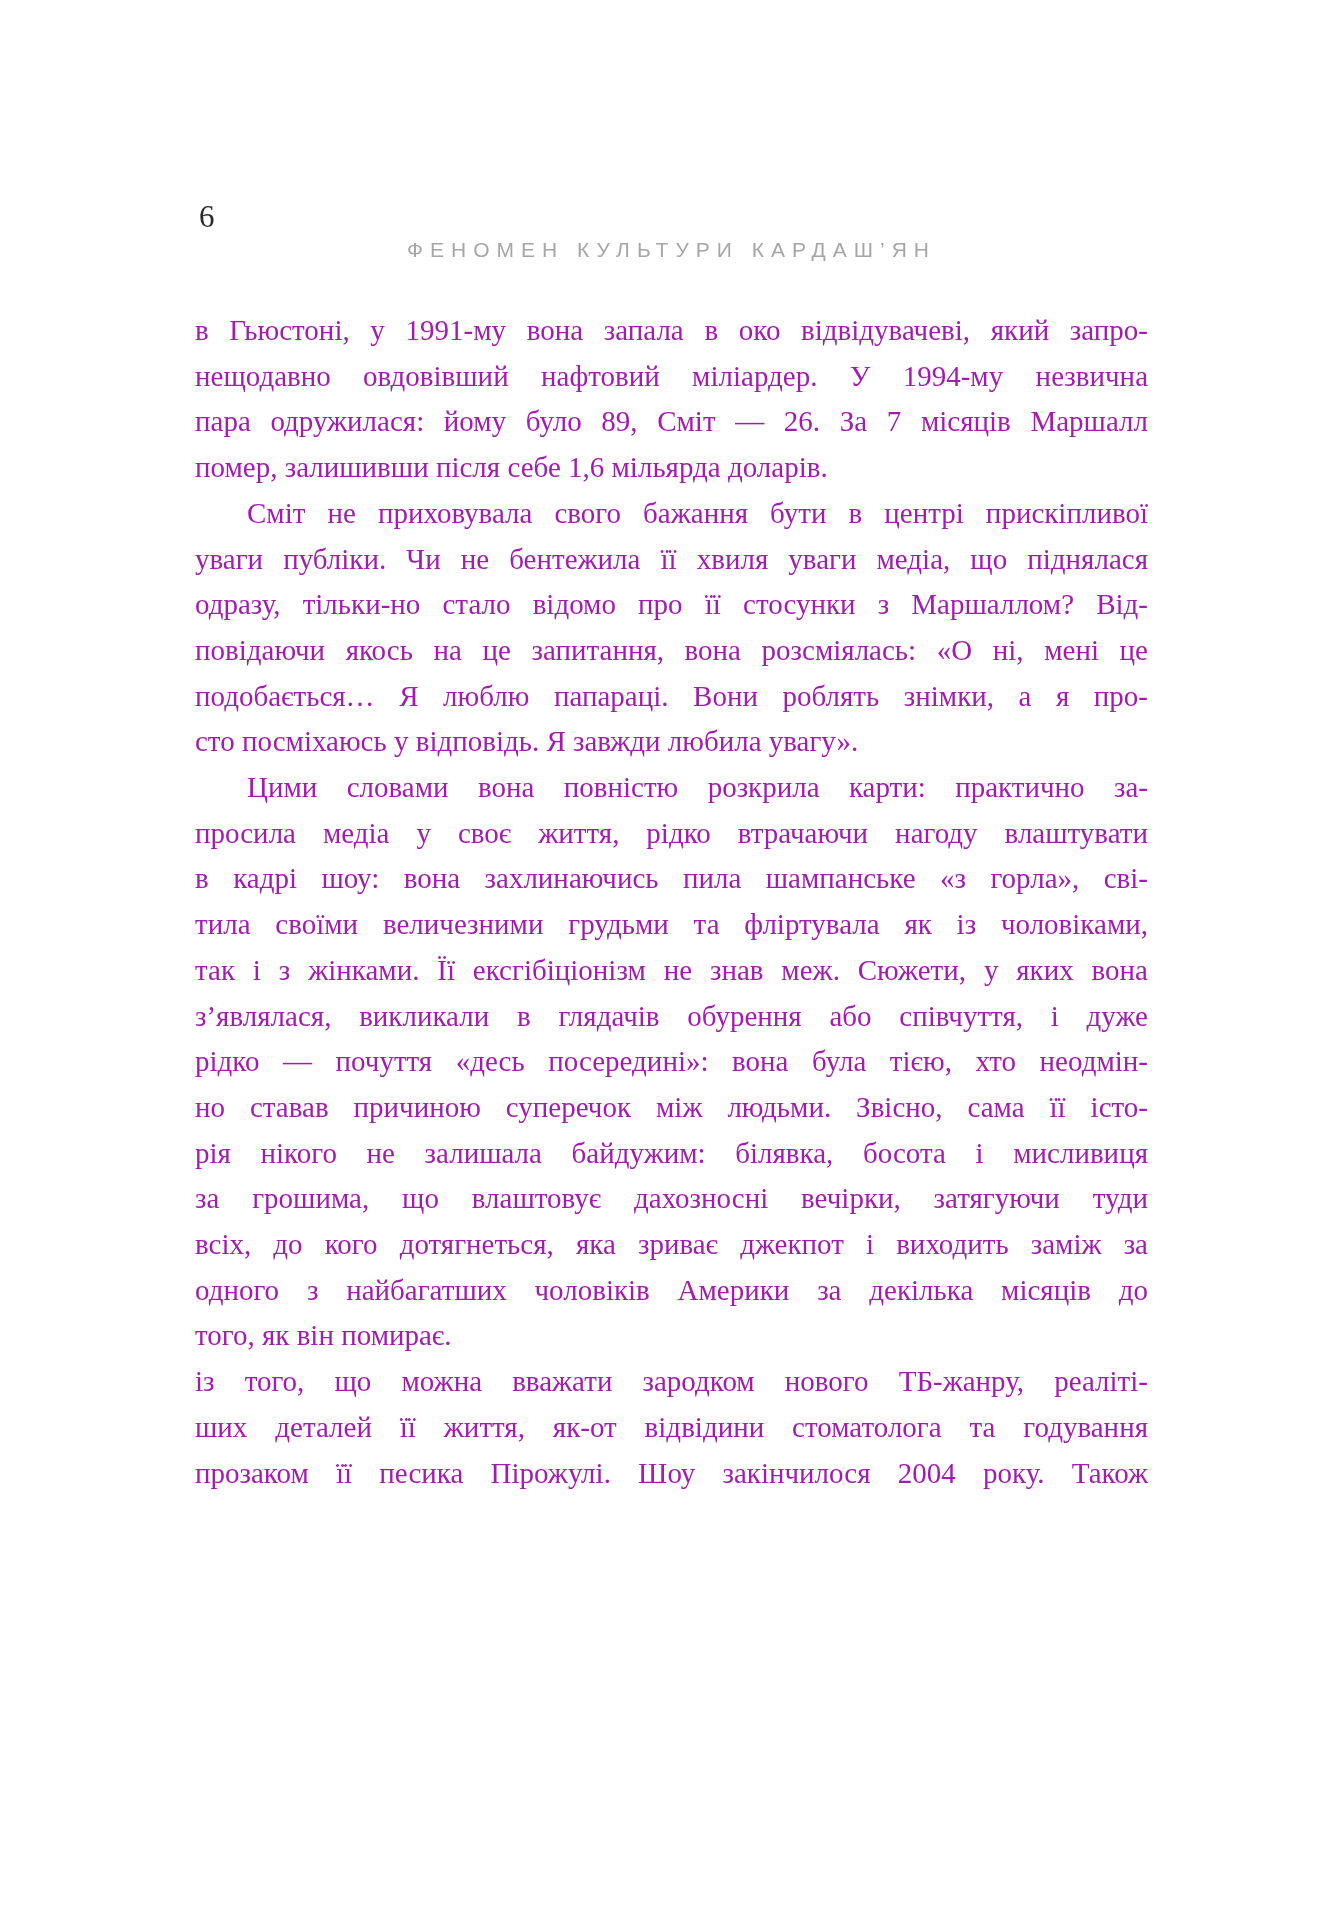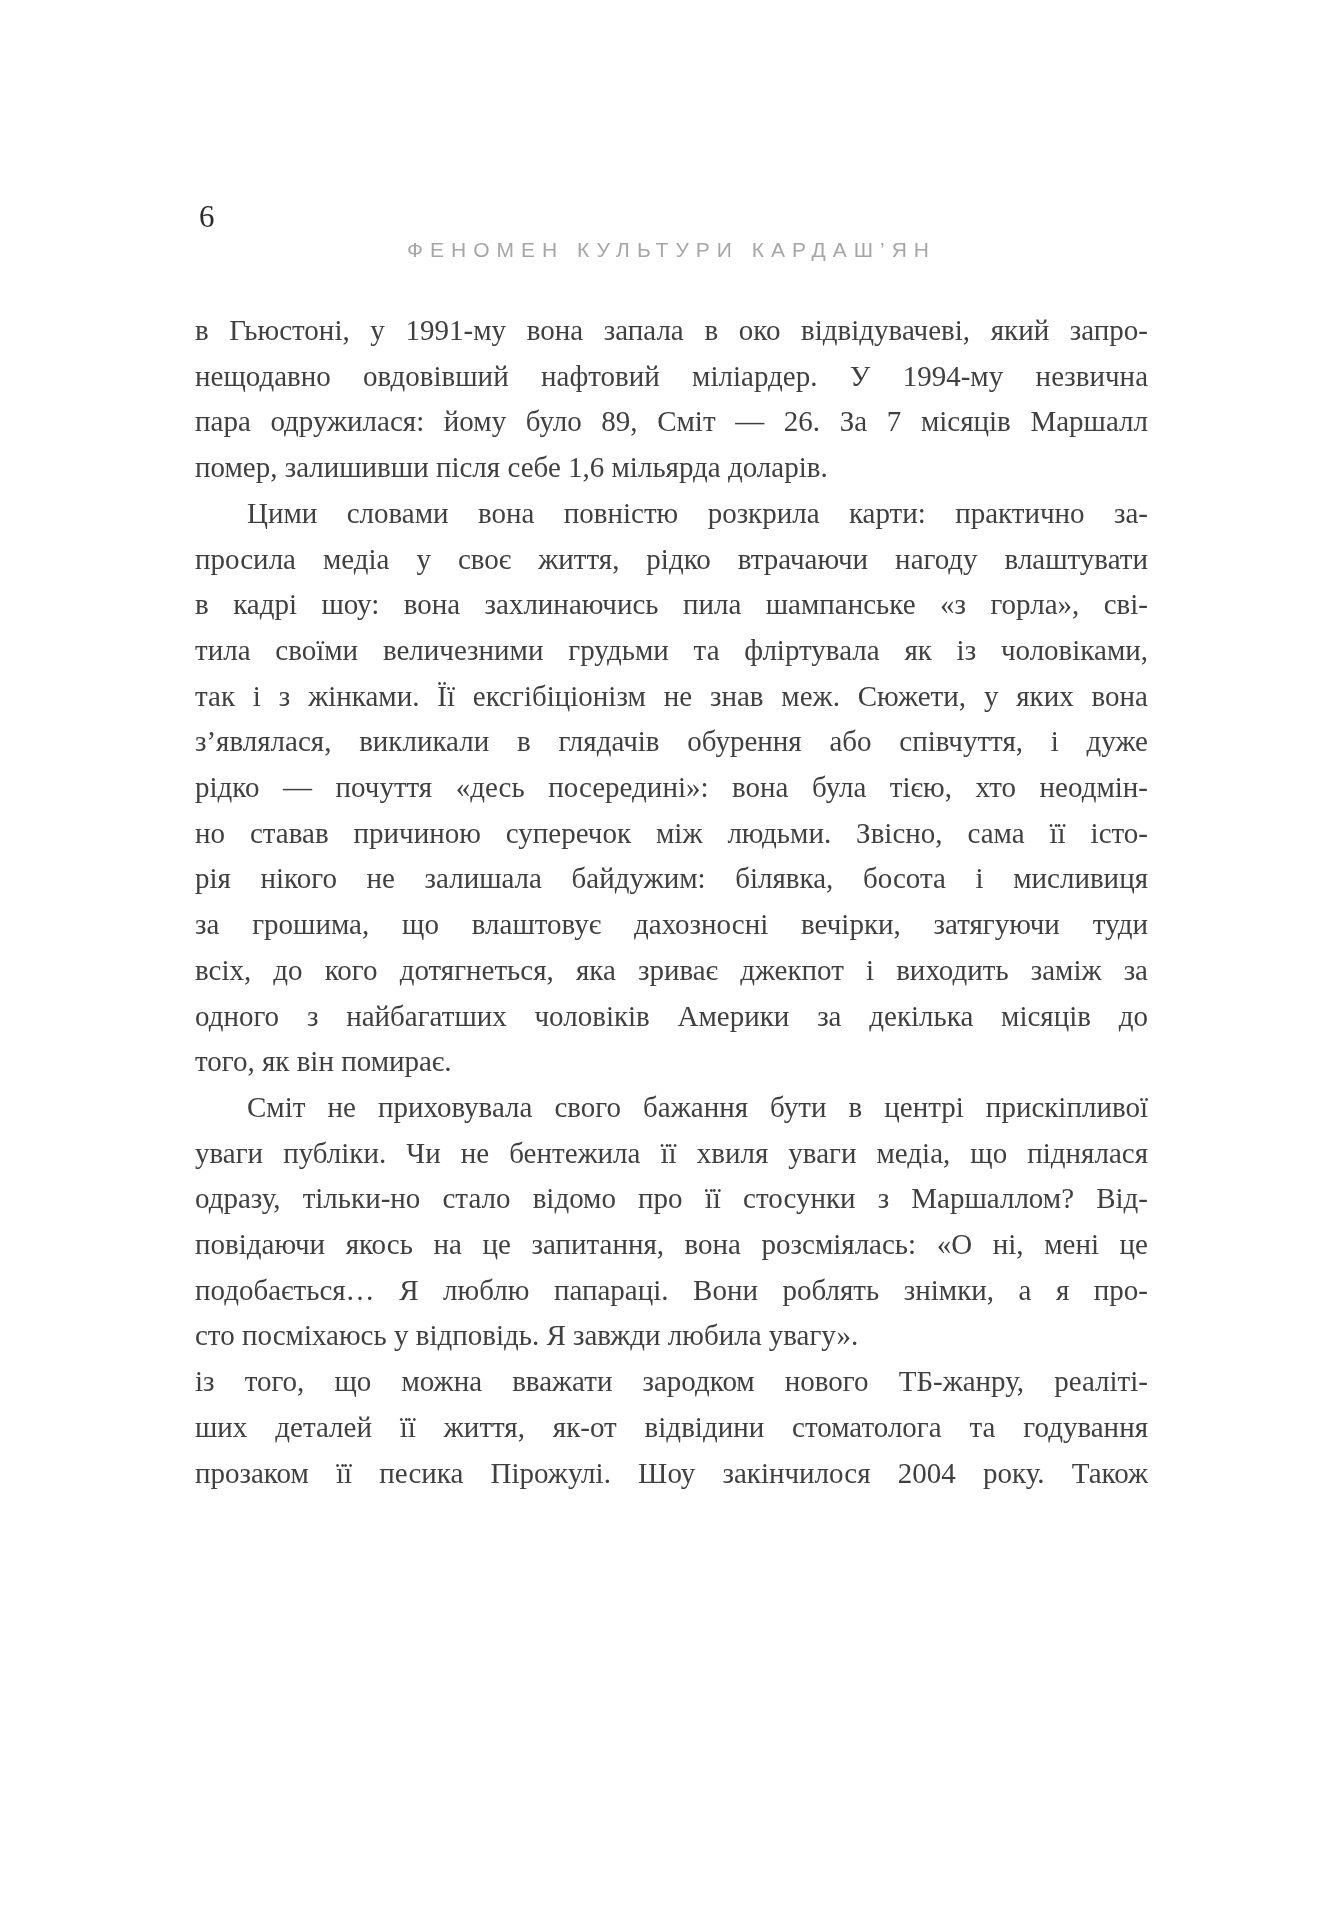--- a/index.html
+++ b/index.html
@@ -47,21 +47,21 @@
     white-space: nowrap;
     margin-top: 31px;
   }
   .body-text {
     position: absolute;
     top: 308px;
     left: 195px;
     width: 953px;
     font-size: 29px;
     line-height: 45.7px;
-    color: #404040;
+    color: #a21caf;
   }
   .para { margin: 0; padding: 0; }
   .line {
     text-align: justify;
     text-align-last: justify;
   }
   .line.last {
     text-align-last: left;
   }
   .para.indent .line.first {
@@ -79,41 +79,41 @@
   </div>
 
   <div class="body-text">
       <div class="para">
         <div class="line first">в Гьюстоні, у 1991-му вона запала в око відвідувачеві, який запро-</div>
         <div class="line">нещодавно овдовівший нафтовий міліардер. У 1994-му незвична</div>
         <div class="line">пара одружилася: йому було 89, Сміт — 26. За 7 місяців Маршалл</div>
         <div class="line last">помер, залишивши після себе 1,6 мільярда доларів.</div>
       </div>
       <div class="para indent">
+        <div class="line first">Сміт не приховувала свого бажання бути в центрі прискіпливої</div>
+        <div class="line">уваги публіки. Чи не бентежила її хвиля уваги медіа, що піднялася</div>
+        <div class="line">одразу, тільки-но стало відомо про її стосунки з Маршаллом? Від-</div>
+        <div class="line">повідаючи якось на це запитання, вона розсміялась: «О ні, мені це</div>
+        <div class="line">подобається… Я люблю папараці. Вони роблять знімки, а я про-</div>
+        <div class="line last">сто посміхаюсь у відповідь. Я завжди любила увагу».</div>
+      </div>
+      <div class="para indent">
         <div class="line first">Цими словами вона повністю розкрила карти: практично за-</div>
         <div class="line">просила медіа у своє життя, рідко втрачаючи нагоду влаштувати</div>
         <div class="line">в кадрі шоу: вона захлинаючись пила шампанське «з горла», сві-</div>
         <div class="line">тила своїми величезними грудьми та фліртувала як із чоловіками,</div>
         <div class="line">так і з жінками. Її ексгібіціонізм не знав меж. Сюжети, у яких вона</div>
         <div class="line">з’являлася, викликали в глядачів обурення або співчуття, і дуже</div>
         <div class="line">рідко — почуття «десь посередині»: вона була тією, хто неодмін-</div>
         <div class="line">но ставав причиною суперечок між людьми. Звісно, сама її істо-</div>
         <div class="line">рія нікого не залишала байдужим: білявка, босота і мисливиця</div>
         <div class="line">за грошима, що влаштовує дахозносні вечірки, затягуючи туди</div>
         <div class="line">всіх, до кого дотягнеться, яка зриває джекпот і виходить заміж за</div>
         <div class="line">одного з найбагатших чоловіків Америки за декілька місяців до</div>
         <div class="line last">того, як він помирає.</div>
       </div>
       <div class="para indent">
-        <div class="line first">Сміт не приховувала свого бажання бути в центрі прискіпливої</div>
-        <div class="line">уваги публіки. Чи не бентежила її хвиля уваги медіа, що піднялася</div>
-        <div class="line">одразу, тільки-но стало відомо про її стосунки з Маршаллом? Від-</div>
-        <div class="line">повідаючи якось на це запитання, вона розсміялась: «О ні, мені це</div>
-        <div class="line">подобається… Я люблю папараці. Вони роблять знімки, а я про-</div>
-        <div class="line last">сто посміхаюсь у відповідь. Я завжди любила увагу».</div>
-      </div>
-      <div class="para indent">
         <div class="line">із того, що можна вважати зародком нового ТБ-жанру, реаліті-</div>
         <div class="line">ших деталей її життя, як-от відвідини стоматолога та годування</div>
         <div class="line">прозаком її песика Пірожулі. Шоу закінчилося 2004 року. Також</div>
       </div>
     </div>
 </div>
 
 </body></html>

